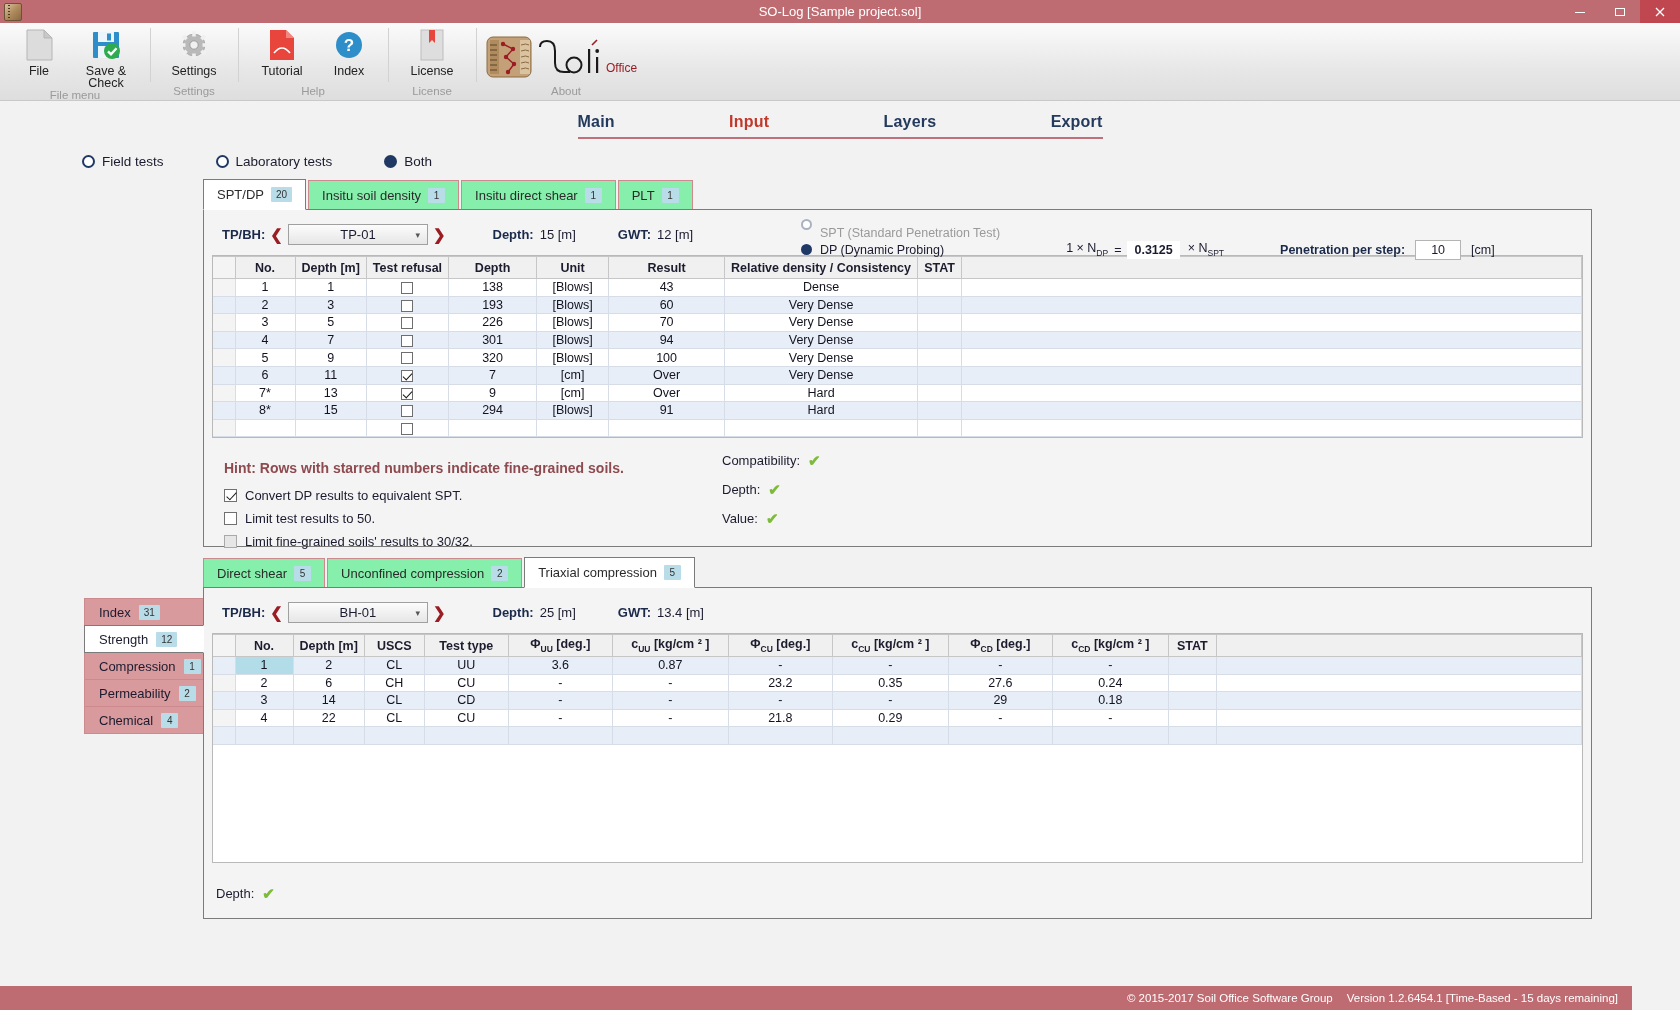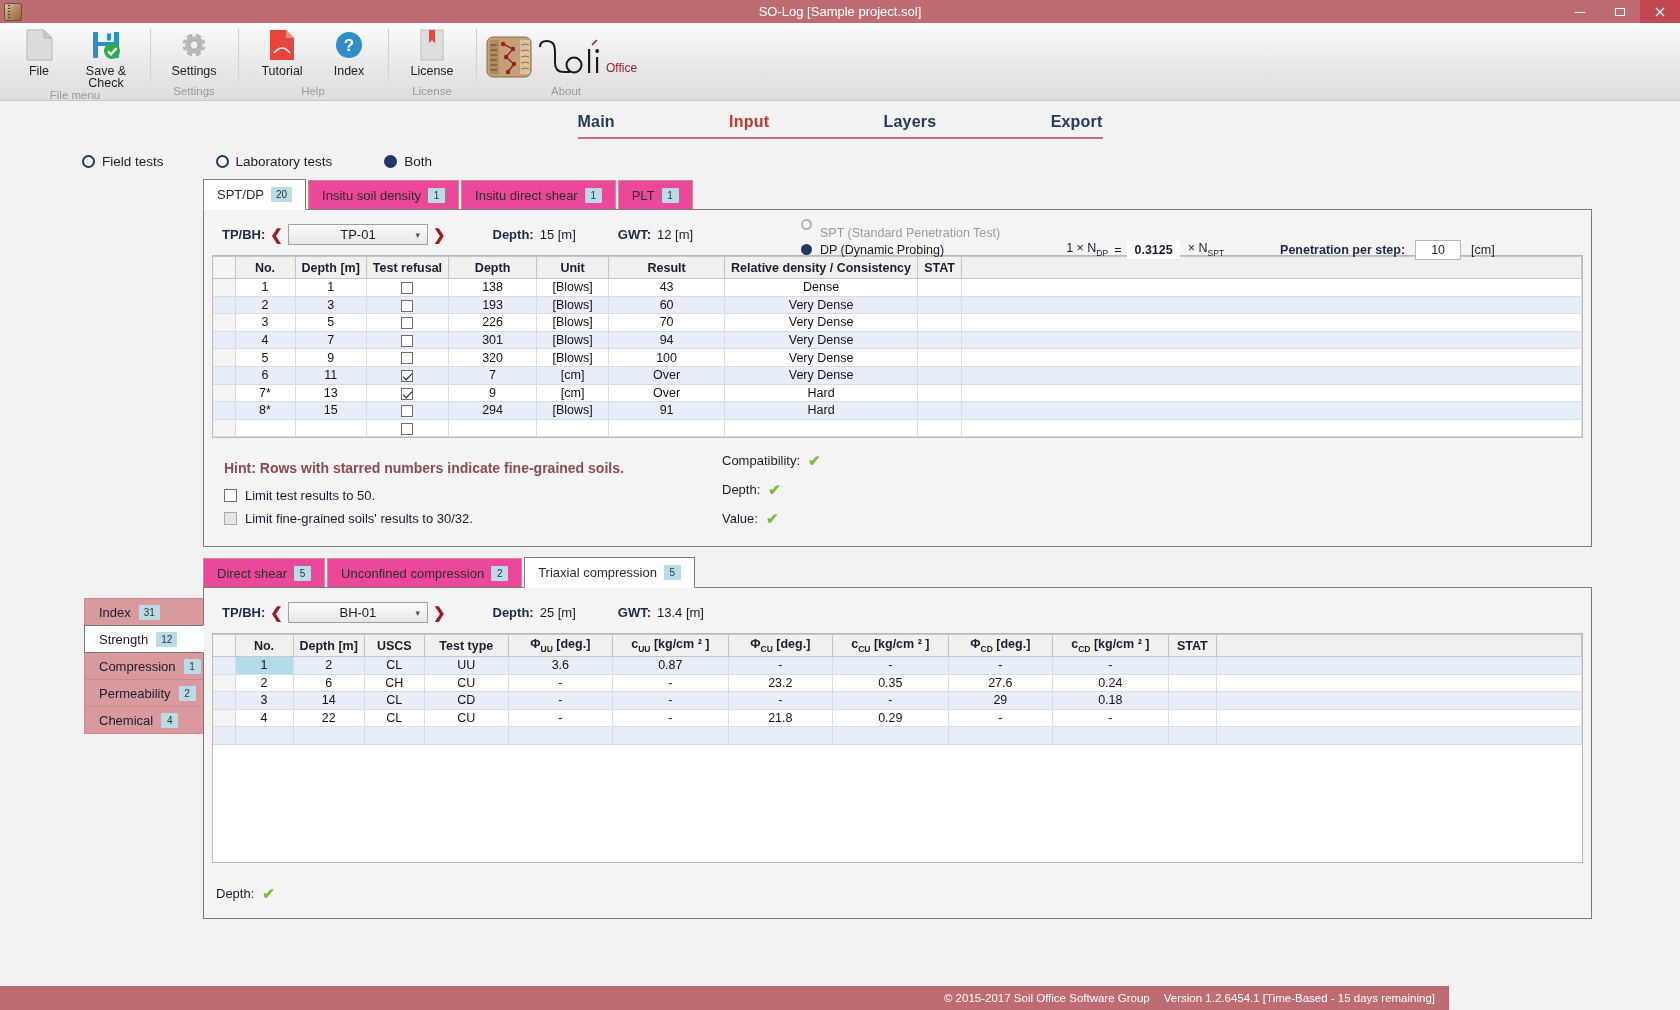--- a/index.html
+++ b/index.html
@@ -67,21 +67,21 @@
   
   .radiorow { display:flex; align-items:center; gap:52px; padding:15px 0 0 82px; }
   .radio { display:flex; align-items:center; gap:7px; font-size:13.5px; cursor:pointer;}
   .rdot { width:13px; height:13px; border-radius:50%; border:2px solid #1f3864; background:#fff; }
   .rdot.on { background:#1f3864; border-color:#1f3864; }
   .rdot.dim { border-color:#a8b2c3; }
 
   
   .pilltabs { display:flex; align-items:flex-end; padding-left:203px; margin-top:10px; gap:2px; }
   .pill {
-    background:#ec4899; color:#2b2b2b; padding:7px 13px; font-size:13px;
+    background:#86efac; color:#2b2b2b; padding:7px 13px; font-size:13px;
     display:flex; align-items:center; gap:7px; cursor:pointer;
     border:1px solid #cc8a8e; border-bottom:none;
   }
   .pill.active { background:#ffffff; border:1px solid #7b7b7b; border-bottom:1px solid #ffffff; position:relative; z-index:3; }
   .badge {
     background:#b8dce8; color:#333; font-size:10px; padding:1px 5px; min-width:17px;
     text-align:center; border-radius:1px; line-height:13px;
   }
 
   
@@ -153,21 +153,21 @@
   
   .vtabs { position:absolute; left:84px; top:598px; width:120px; }
   .vtab {
     background:#d99a9d; border:1px solid #cc8a8e; height:28px; display:flex; align-items:center;
     gap:8px; padding-left:14px; font-size:13px; cursor:pointer; margin-bottom:-1px;
   }
   .vtab.active { background:#fff; border:1px solid #7b7b7b; border-right-color:#fff; position:relative; z-index:3;}
 
   
   .statusbar {
-    position:absolute; left:0; bottom:0; width:1449px; height:24px;
+    position:absolute; left:0; bottom:0; width:1632px; height:24px;
     background:#bf6b72; color:#ffffff; display:flex; align-items:center;
     justify-content:flex-end; padding-right:14px; gap:14px; font-size:11.5px;
   }
 </style>
 </head>
 <body>
 
 <div class="titlebar">
   <div class="tb-icon"></div>
   <div class="tb-title">SO-Log [Sample project.sol]</div>
@@ -535,20 +535,24 @@
             <td class="blank"></td>
           </tr>
         </tbody>
     </table>
   </div>
 
   <div class="hint">Hint: Rows with starred numbers indicate fine-grained soils.</div>
 
   <div class="opts">
     <div class="optrow">
+      <span class="ck2 on"></span>
+      <span>Convert DP results to equivalent SPT.</span>
+    </div>
+    <div class="optrow">
       <span class="ck2"></span>
       <span>Limit test results to 50.</span>
     </div>
     <div class="optrow">
       <span class="ck2 dim"></span>
       <span>Limit fine-grained soils' results to 30/32.</span>
     </div>
   </div>
 
   <div class="checks" style="position:absolute; left:518px; top:236px;">

